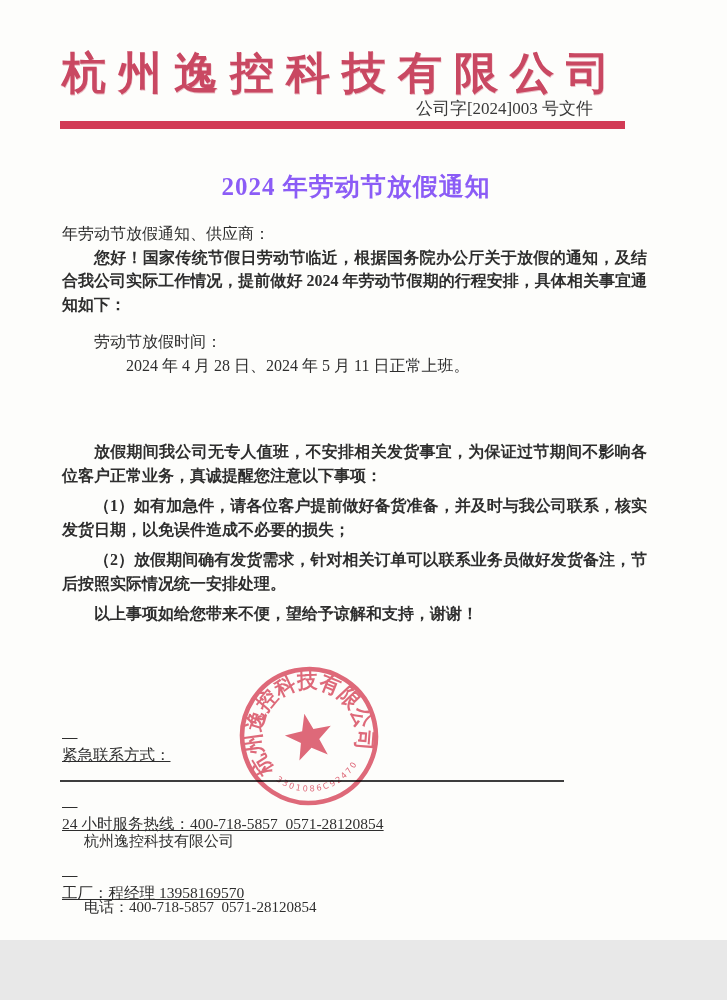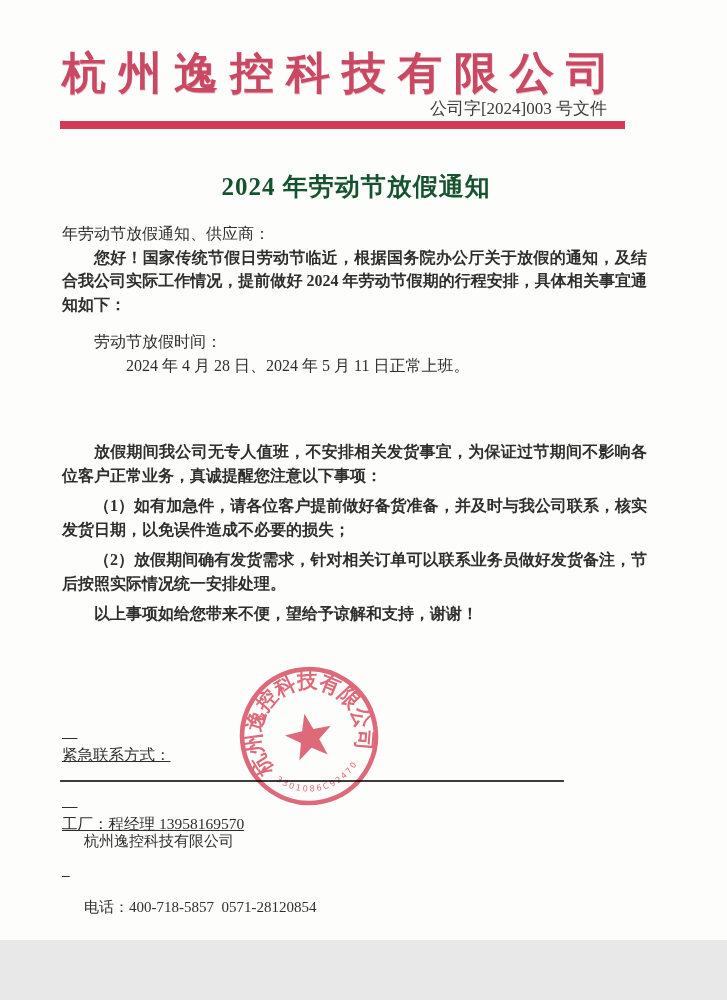--- a/index.html
+++ b/index.html
@@ -31,21 +31,21 @@
     line-height: 52px;
     font-weight: bold;
     letter-spacing: 12px;
     white-space: nowrap;
     color: var(--accent-red);
     text-shadow: 0.5px 0.5px 0 rgba(201, 72, 98, 0.35);
   }
   .doc-number {
     position: absolute;
     top: 99px;
-    right: 120px;
+    right: 134px;
     font-size: 17px;
     line-height: 20px;
     color: #3a3a3a;
   }
   .red-rule {
     position: absolute;
     top: 121px;
     left: 60px;
     width: 565px;
     height: 8px;
@@ -54,21 +54,21 @@
   
   .doc-title {
     position: absolute;
     top: 170px;
     left: 0;
     width: 712px;
     text-align: center;
     font-size: 25px;
     font-weight: bold;
     letter-spacing: 1px;
-    color: #14532d;
+    color: #8b5cf6;
   }
   
   .body-text {
     font-size: 16px;
     line-height: 23.5px;
     text-align: justify;
     color: var(--text-ink);
   }
   .intro-block   { position: absolute; top: 222px; left: 62px; width: 585px; }
   .holiday-block { position: absolute; top: 330px; left: 62px; width: 585px; }
@@ -154,20 +154,21 @@
 
   <div class="notice-block body-text">
     <p class="indent-2">放假期间我公司无专人值班，不安排相关发货事宜，为保证过节期间不影响各位客户正常业务，真诚提醒您注意以下事项：</p>
     <p class="indent-2 para-gap">（1）如有加急件，请各位客户提前做好备货准备，并及时与我公司联系，核实发货日期，以免误件造成不必要的损失；</p>
     <p class="indent-2 para-gap">（2）放假期间确有发货需求，针对相关订单可以联系业务员做好发货备注，节后按照实际情况统一安排处理。</p>
     <p class="indent-2 para-gap">以上事项如给您带来不便，望给予谅解和支持，谢谢！</p>
   </div>
 
   <div class="emergency-block">
     <div>紧急联系方式：</div>
+    <div>24 小时服务热线：400-718-5857  0571-28120854</div>
     <div>工厂：程经理 13958169570</div>
   </div>
 
   <div class="footer-rule"></div>
   <div class="footer-block">
     <div>杭州逸控科技有限公司</div>
     <div>电话：400-718-5857  0571-28120854</div>
     <div>传真：0571-24829468</div>
     
     

